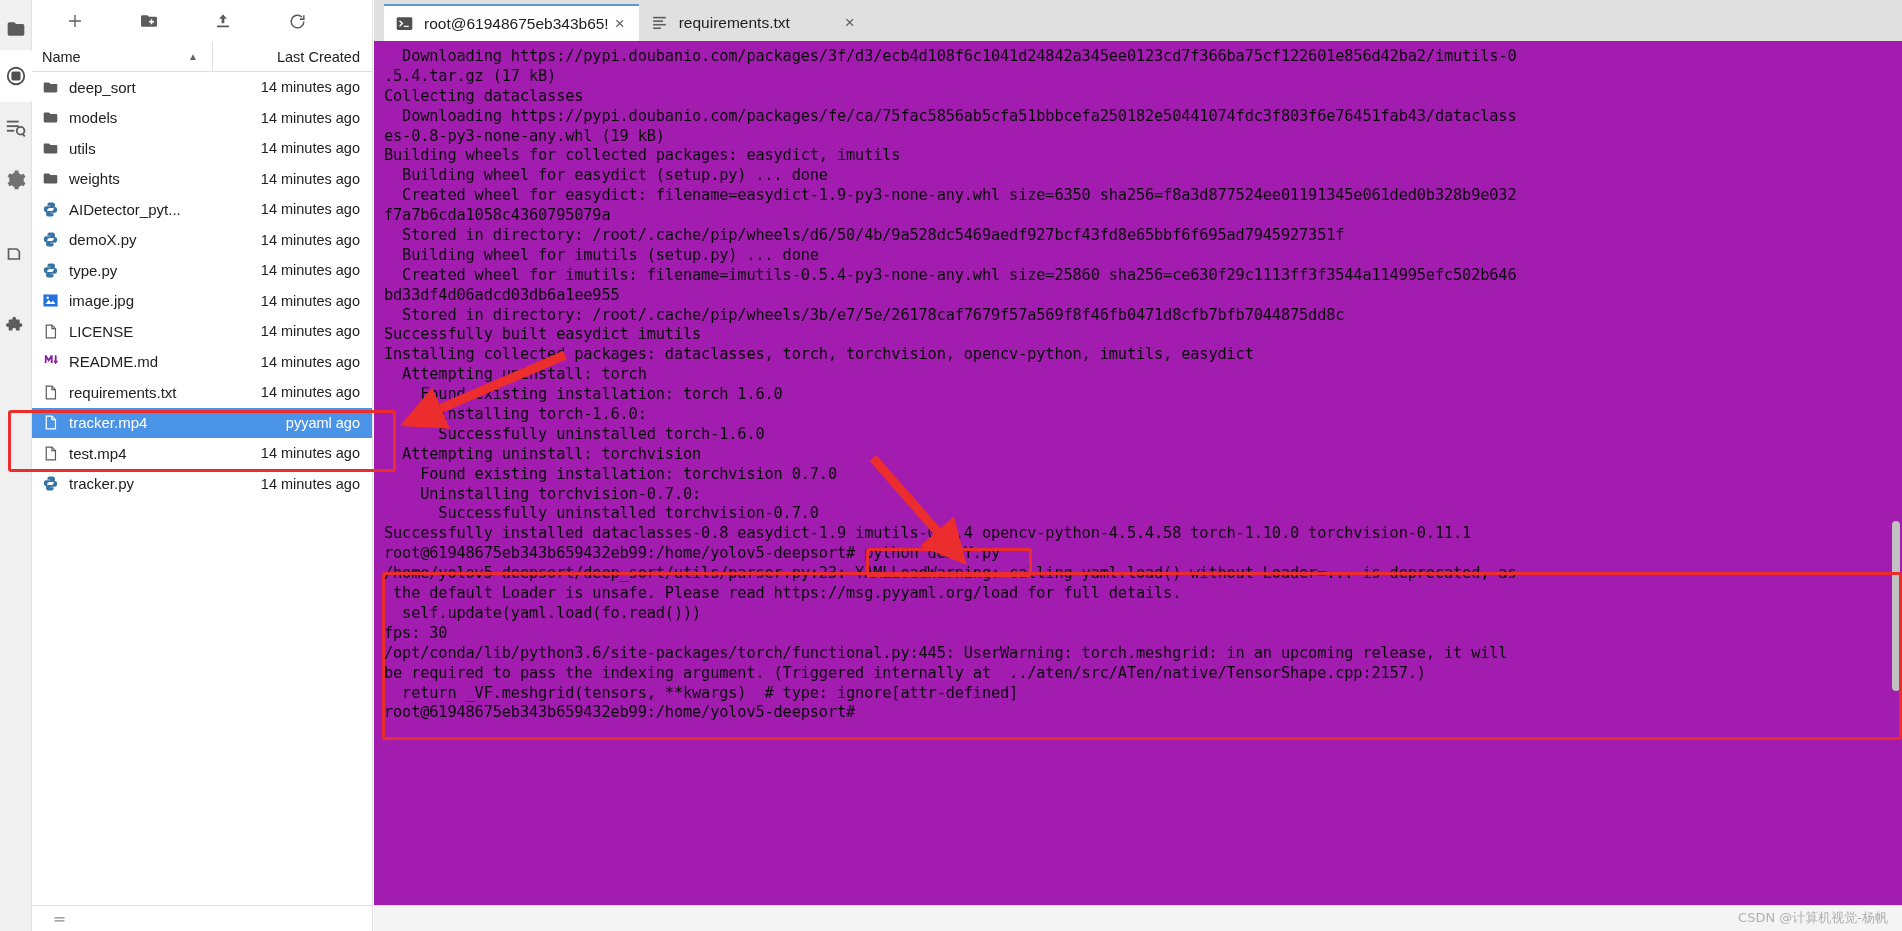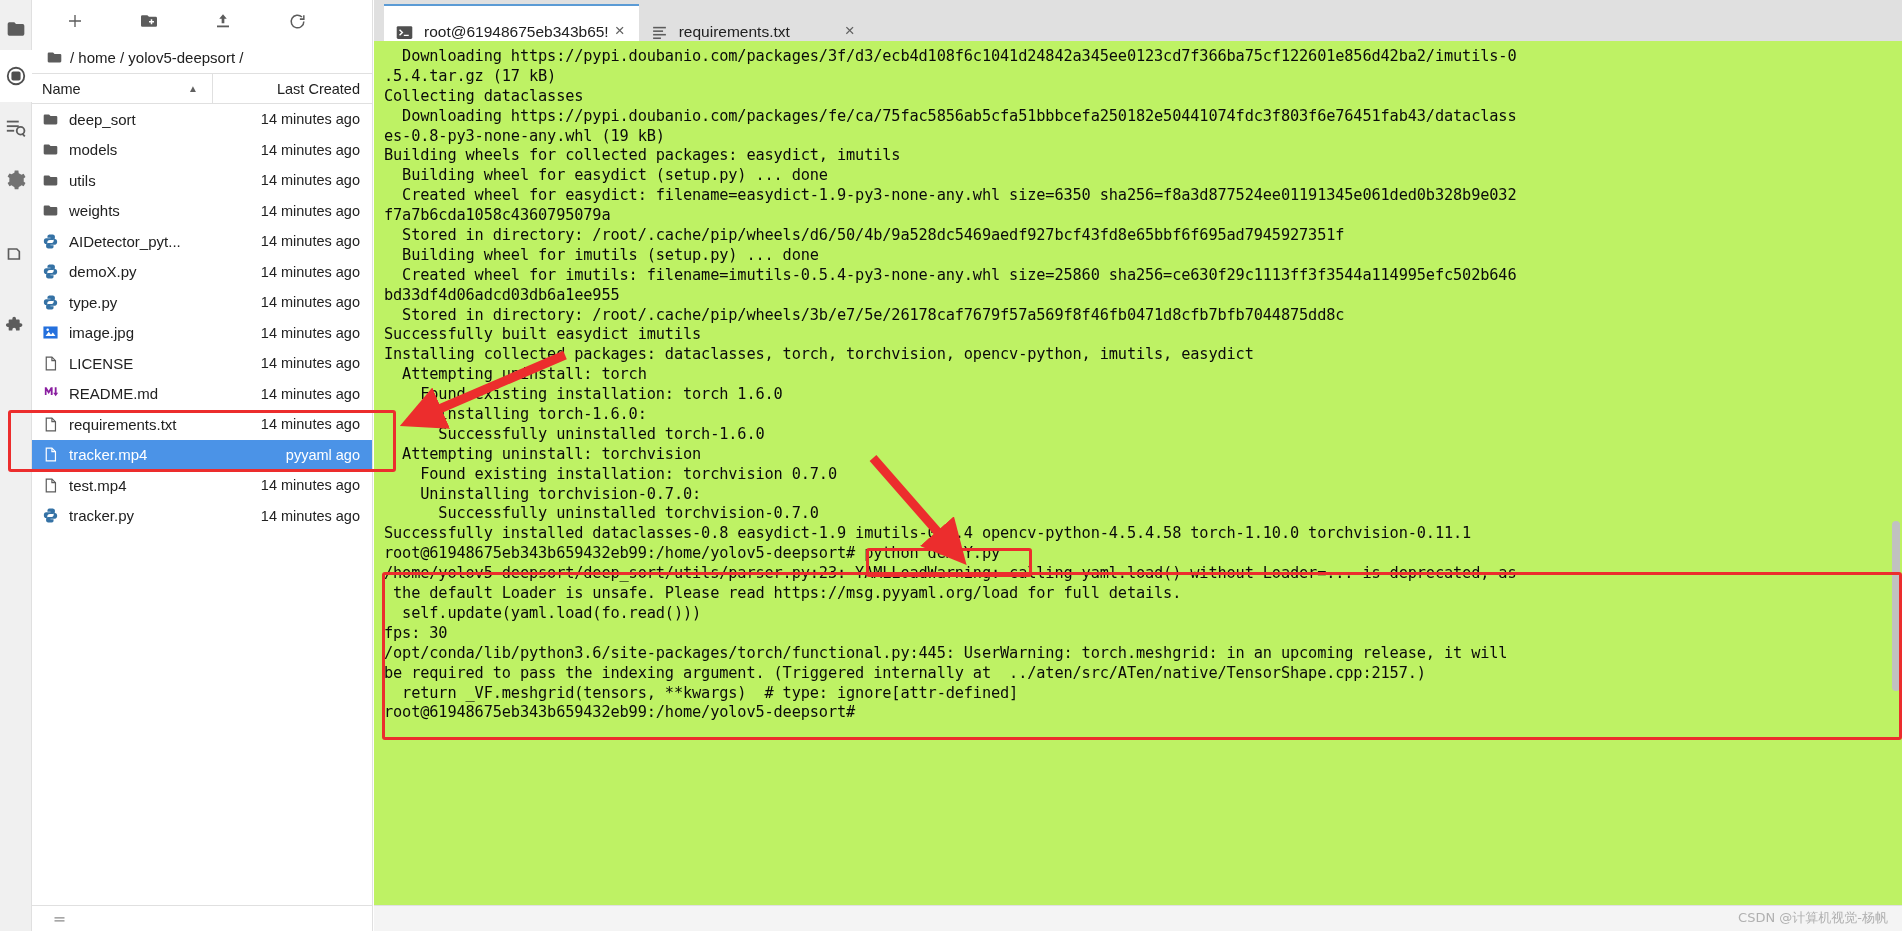--- a/index.html
+++ b/index.html
@@ -144,21 +144,21 @@
     display: flex; flex-direction: column;
   }
   .tab-bar {
     height: 41px;
     background: #e0e0e0;
     display: flex; align-items: flex-end;
     padding-left: 10px;
   }
   .tab {
     height: 37px;
-    display: flex; align-items: flex-end;
+    display: flex; align-items: center;
     padding: 0 8px 0 12px;
     font-size: 15.5px;
     color: #212121;
     background: #e0e0e0;
     min-width: 120px;
     max-width: 276px;
     cursor: pointer;
     position: relative;
   }
   .tab.active {
@@ -180,21 +180,21 @@
     text-align: center;
     font-size: 17px;
     color: #616161;
     cursor: pointer;
   }
 
   
   .terminal-wrap {
     flex: 1;
     position: relative;
-    background: #bef264;
+    background: #a21caf;
     overflow: hidden;
   }
   .terminal {
     position: absolute;
     left: 0; top: 0; right: 0; bottom: 0;
     padding: 6px 0 0 10px;
     font-family: "DejaVu Sans Mono", "Liberation Mono", monospace;
     font-size: 15.3px;
     line-height: 19.9px;
     color: #0a0a0a;
@@ -310,28 +310,20 @@
           </svg>
       </div>
       <div class="fb-btn">
         <svg width="19" height="19" viewBox="0 0 24 24" fill="none" stroke="#5c5c5c" stroke-width="1.9">
             <path d="M20 12a8 8 0 1 1-2.4-5.7"></path>
             <path d="M20 4v5h-5"></path>
           </svg>
       </div>
     </div>
 
-    <div class="breadcrumb">
-      <span style="display:flex;align-items:center;">
-        <svg width="17" height="17" viewBox="0 0 24 24" fill="#5c5c5c">
-            <path d="M10 5H4a1.6 1.6 0 0 0-1.6 1.6v10.8A1.6 1.6 0 0 0 4 19h16a1.6 1.6 0 0 0 1.6-1.6V8.6A1.6 1.6 0 0 0 20 7h-8z"></path>
-          </svg>
-      </span>
-      <span>/ home / yolov5-deepsort /</span>
-    </div>
 
     <div class="fb-header">
       <div class="fb-col-name">
         <span>Name</span>
         <span class="sort-arrow">▲</span>
       </div>
       <div class="fb-col-mod">
         <span>Last Created</span>
       </div>
     </div>

